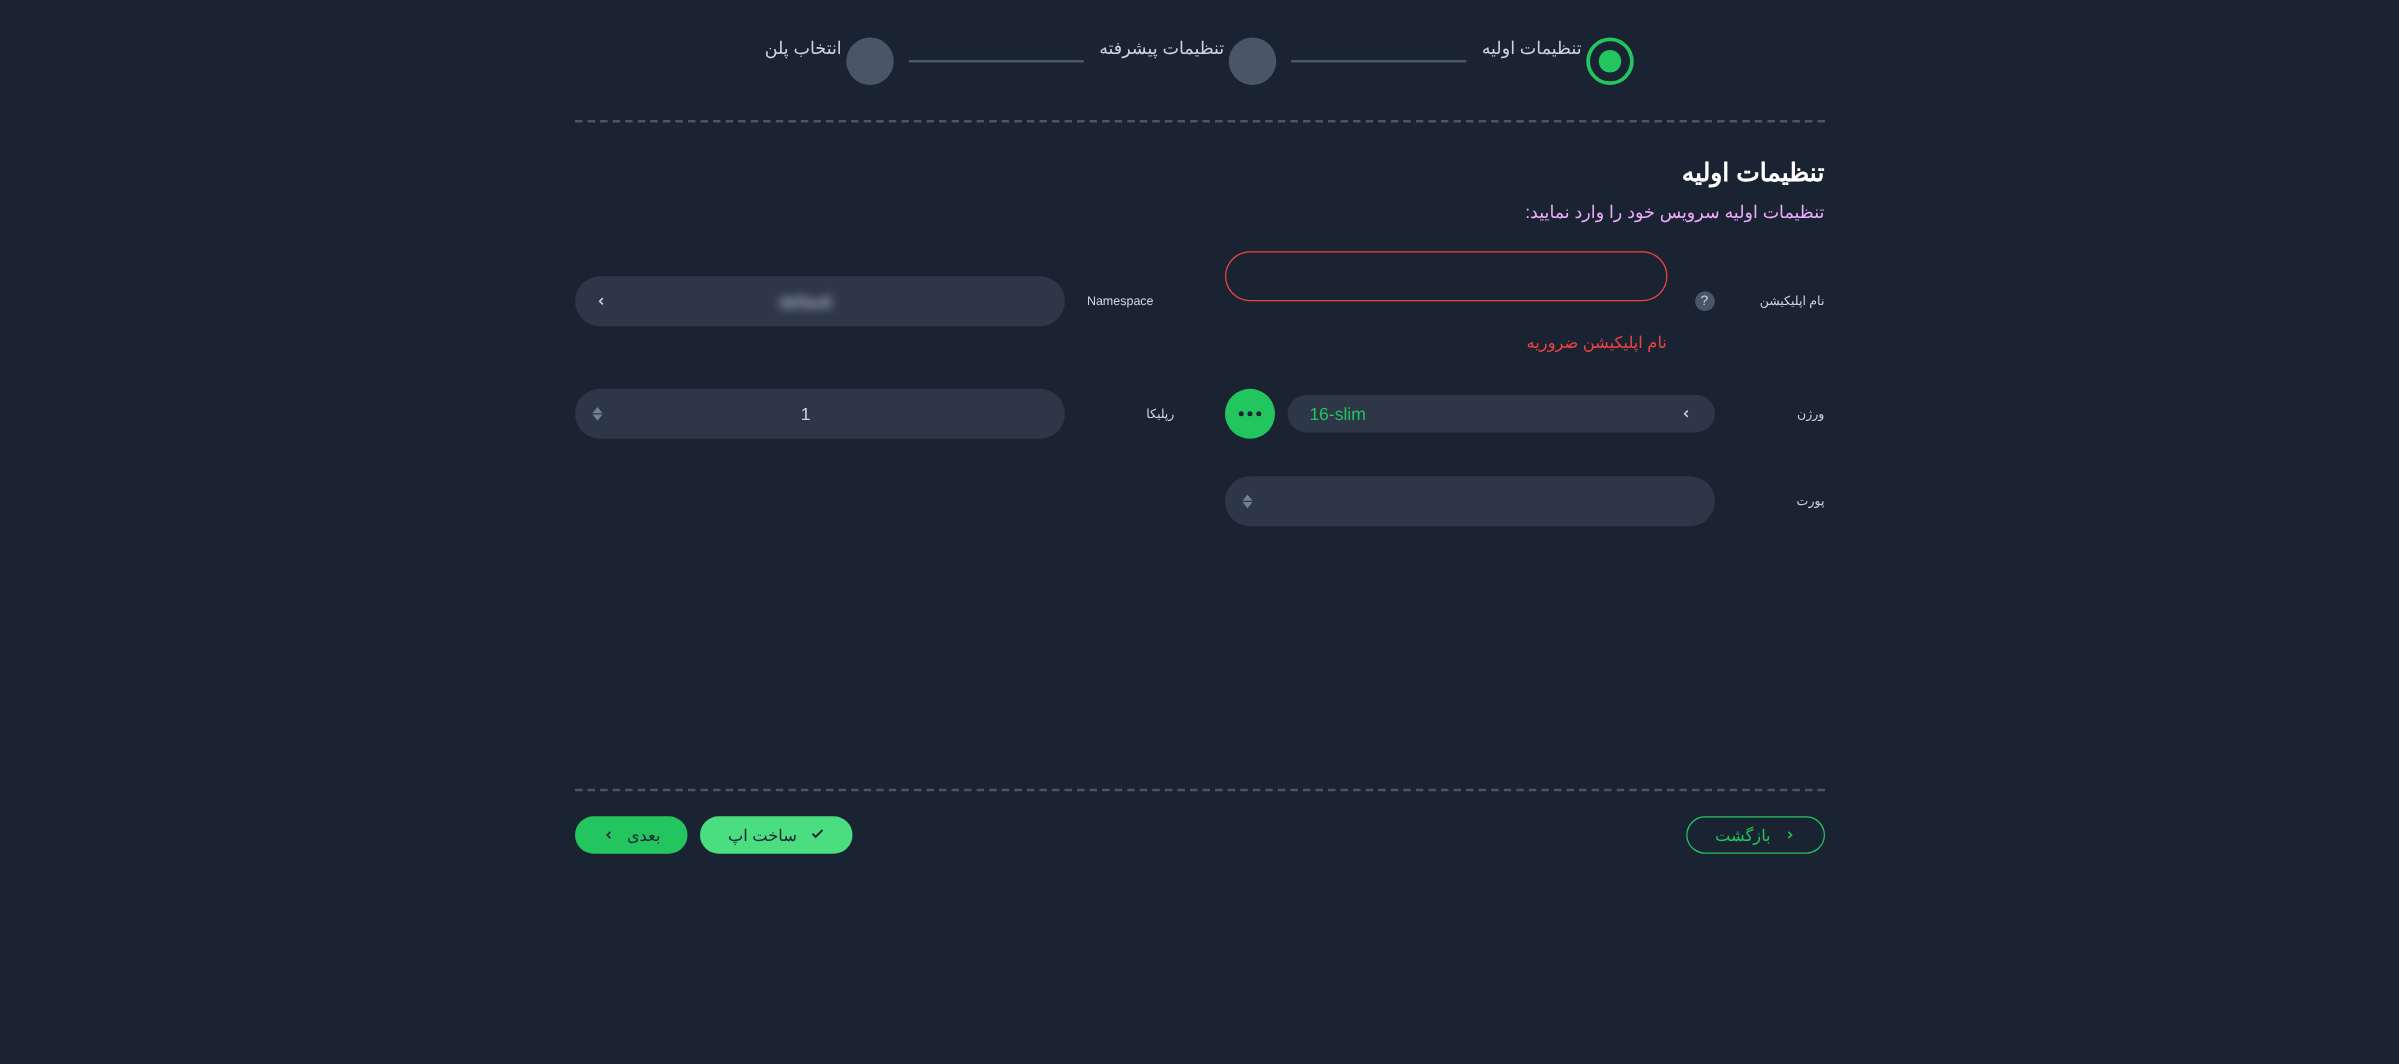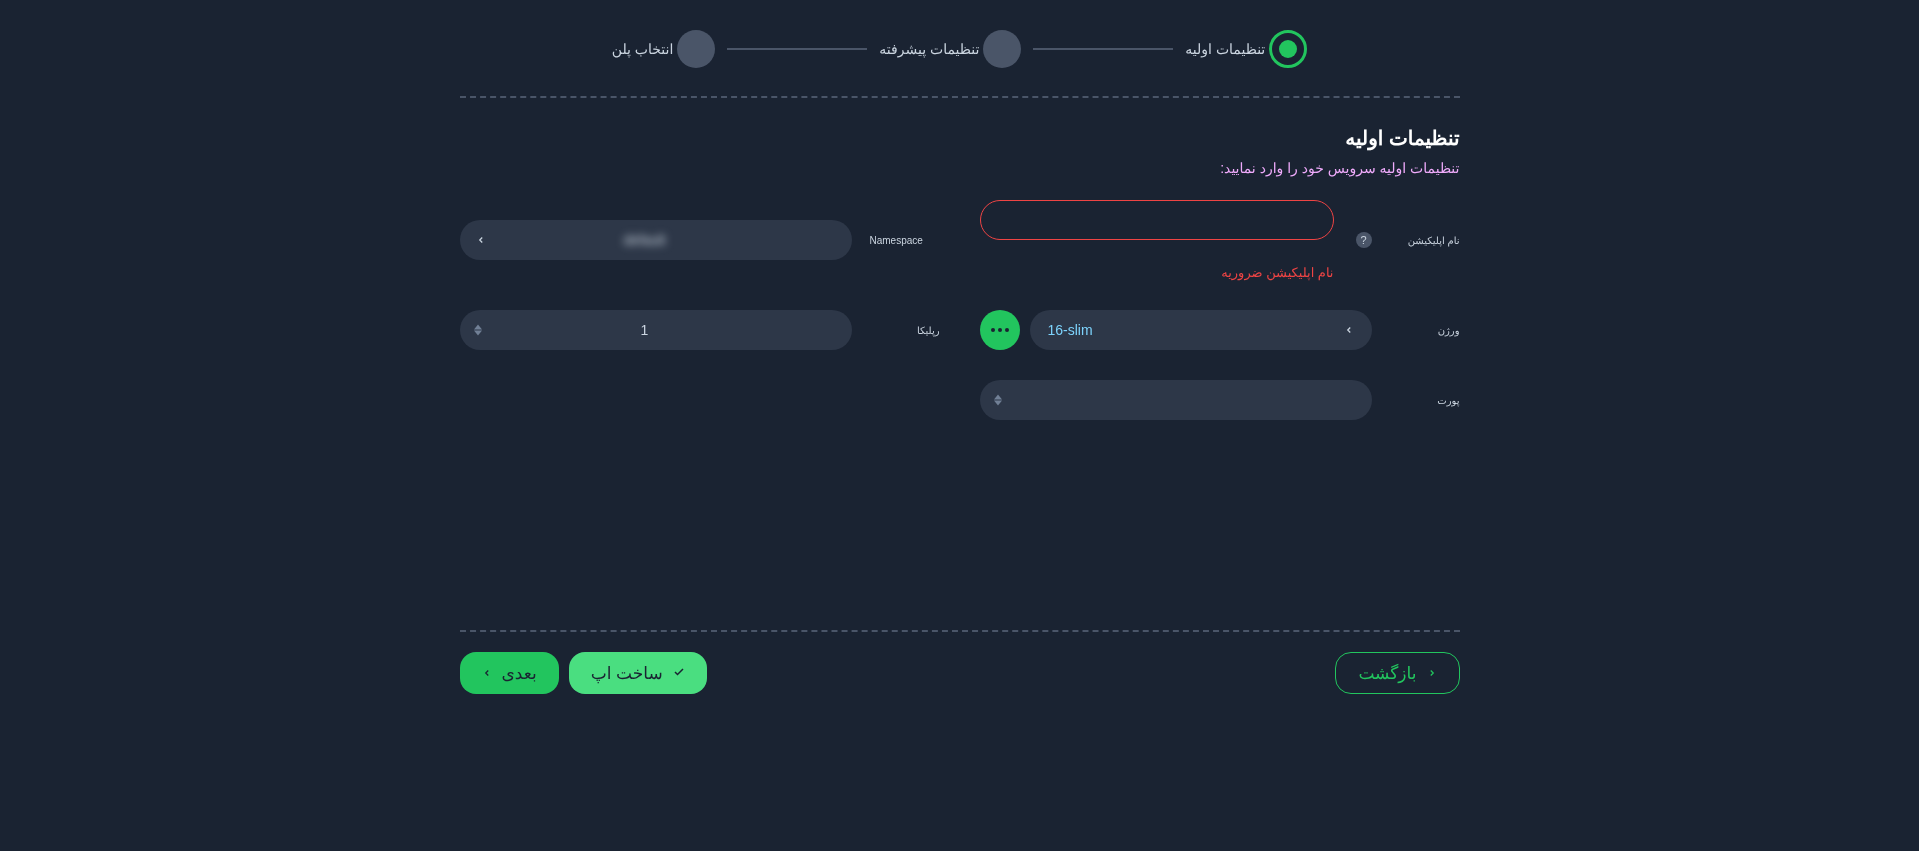--- a/index.html
+++ b/index.html
@@ -23,21 +23,21 @@
     }
     .stepper {
       display: flex;
       align-items: center;
       justify-content: center;
       gap: 12px;
       margin-bottom: 28px;
     }
     .step {
       display: flex;
-      align-items: center;
+      align-items: flex-start;
       gap: 4px;
     }
     .step-circle {
       width: 38px;
       height: 38px;
       border-radius: 50%;
       background: #4a5568;
     }
     .step-circle.active {
       background: #1a2332;
@@ -167,26 +167,26 @@
       color: #cbd5e0;
     }
     .version-row {
       display: flex;
       align-items: center;
       gap: 10px;
       flex: 1;
     }
     .version-select {
       flex: 1;
-      height: 40px;
+      height: 30px;
       background: #2d3748;
       border: none;
       border-radius: 22px;
       padding: 0 18px;
-      color: #7dd3fc;
+      color: #22c55e;
       font-size: 14px;
       display: flex;
       align-items: center;
       justify-content: space-between;
       cursor: pointer;
       direction: ltr;
     }
     .dots-button {
       width: 40px;
       height: 40px;
@@ -251,25 +251,25 @@
     .footer {
       display: flex;
       justify-content: space-between;
       align-items: center;
     }
     .footer-right {
       display: flex;
       gap: 10px;
     }
     .btn {
-      height: 42px;
+      height: 30px;
       padding: 0 22px;
       border-radius: 16px;
       border: none;
-      font-size: 17px;
+      font-size: 13px;
       cursor: pointer;
       display: flex;
       align-items: center;
       gap: 10px;
     }
     .btn-back {
       background: transparent;
       border: 1px solid #22c55e;
       color: #22c55e;
     }

